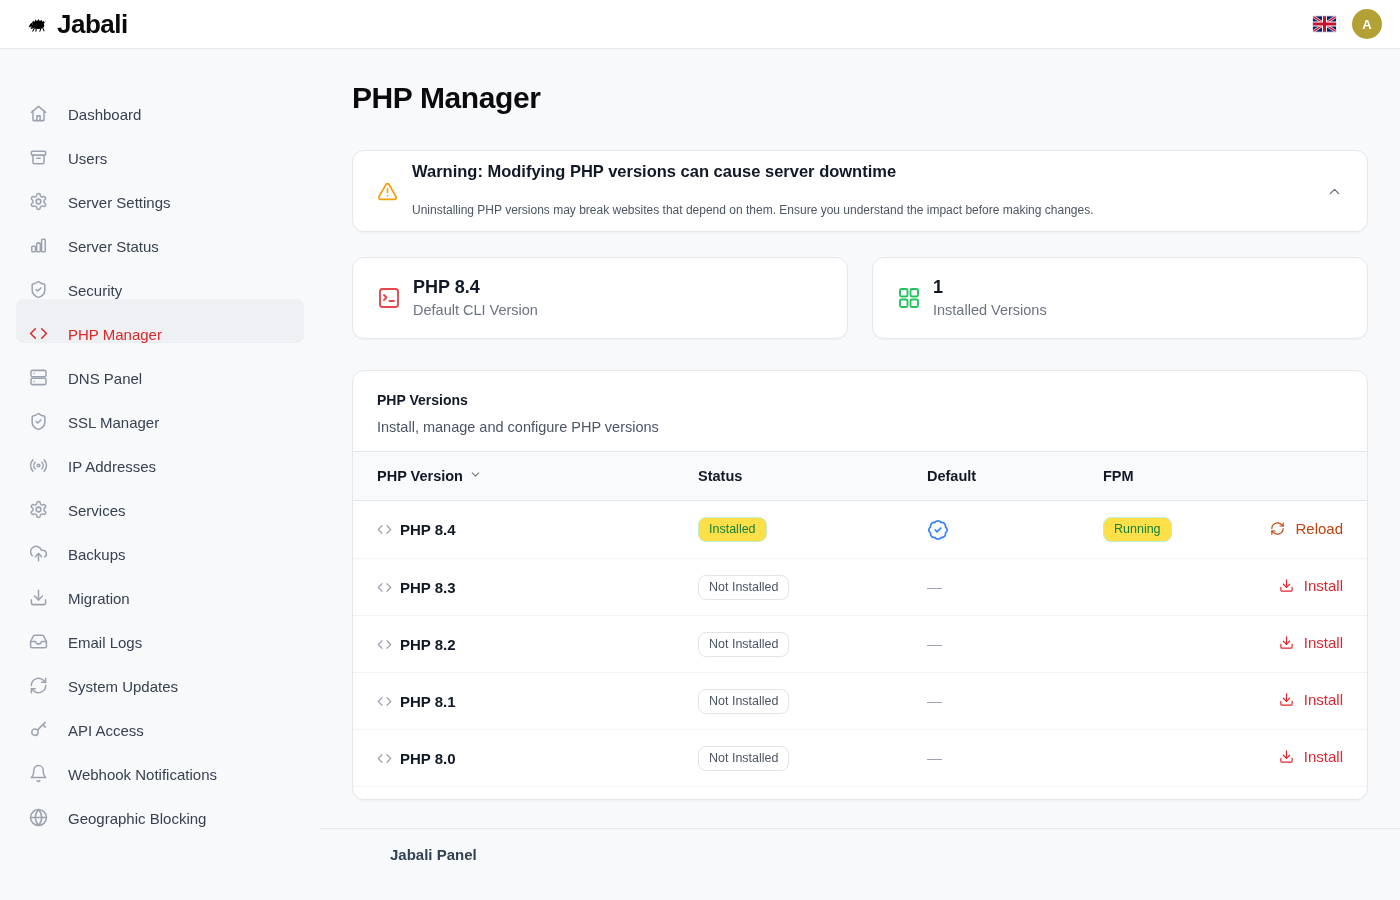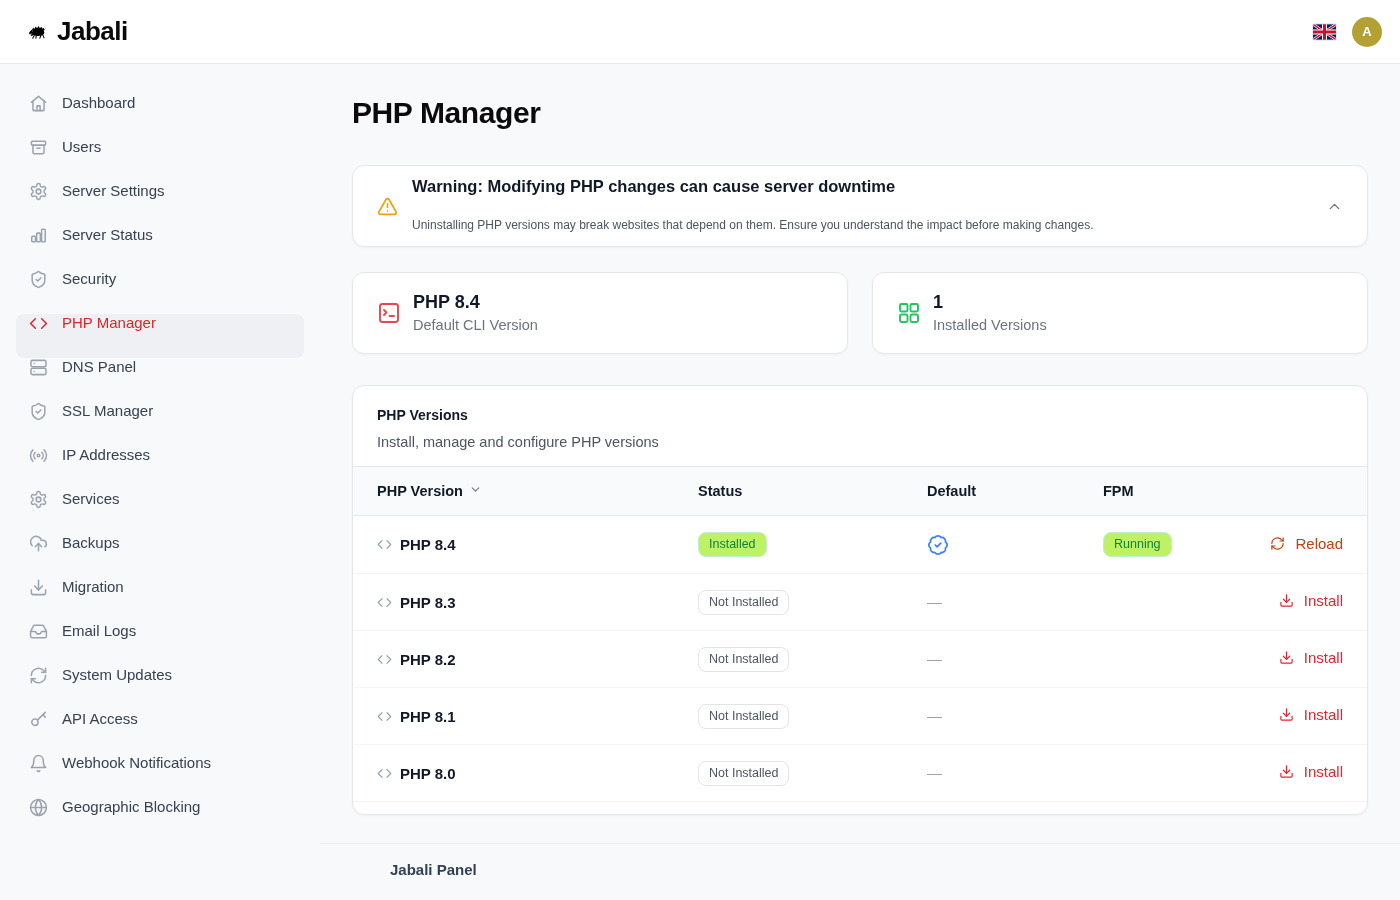--- a/index.html
+++ b/index.html
@@ -4,40 +4,40 @@
 <style>
   * { margin:0; padding:0; box-sizing:border-box; }
   html,body { width:1400px; height:900px; overflow:hidden; }
   body {
     font-family:"Liberation Sans","DejaVu Sans",sans-serif;
     background:#f8f9fb; color:#111827;
     -webkit-font-smoothing:antialiased;
   }
   
   .topbar {
-    height:64px; background:#fff; border-bottom:1px solid #e7e9ec;
+    height:49px; background:#fff; border-bottom:1px solid #e7e9ec;
     display:flex; align-items:center; padding:0 18px 0 28;
     padding-left:28px; padding-right:18px;
   }
   .brand { display:flex; align-items:center; gap:10px; }
   .brand .logo svg { display:block; }
   .brand-name { font-size:26px; font-weight:800; letter-spacing:-0.5px; color:#0a0a0a; }
   .topbar-right { margin-left:auto; display:flex; align-items:center; gap:16px; }
   .flag { width:23px; height:16px; border-radius:2px; overflow:hidden; display:inline-block; box-shadow:0 0 0 1px rgba(0,0,0,.08); }
   .flag svg { display:block; }
   .avatar {
     width:30px; height:30px; border-radius:50%;
     display:flex; align-items:center; justify-content:center;
     color:#fff; font-size:13px; font-weight:700; cursor:pointer;
   }
   
   .app { display:flex; height:836px; }
   .sidebar { width:320px; flex:0 0 320px; padding:30px 16px 10px; overflow:hidden; }
   .nav-item {
-    height:44px; display:flex; align-items:flex-start; gap:14px;
+    height:44px; display:flex; align-items:flex-end; gap:20px;
     padding:0 12px 0 13px; border-radius:8px; cursor:pointer;
     color:#374151; font-size:15px; text-decoration:none;
   }
   .nav-item .icon { color:#9ca3af; }
   .nav-item.active { background:#eef0f3; color:#dc2626; font-weight:500; }
   .nav-item.active .icon { color:#dc2626; }
   .icon { display:inline-flex; align-items:center; justify-content:center; flex:0 0 auto; }
   .icon svg { display:block; width:19px; height:19px; }
   
   .main { flex:1 1 auto; display:flex; flex-direction:column; overflow:hidden; }
@@ -83,21 +83,21 @@
     align-items:center; height:57px; padding:0 24px;
   }
   .tbl-row + .tbl-row { border-top:1px solid #f3f4f6; }
   .cell-version { display:flex; align-items:center; gap:8px; font-size:15px; font-weight:700; color:#111827; }
   .cell-version .icon { color:#9ca3af; }
   .cell-version .icon svg { width:15px; height:15px; }
   .badge {
     display:inline-block; font-size:12.5px; font-weight:500;
     padding:3px 10px; border-radius:8px; line-height:17px;
   }
-  .badge.green { background:#bef264; border:1px solid #bcf0ce; color:#15803d; }
+  .badge.green { background:#fde047; border:1px solid #bcf0ce; color:#15803d; }
   .badge.neutral { background:#fff; border:1px solid #e2e4e8; color:#4b5563; }
   .cell-default { color:#3b82f6; display:flex; align-items:center; }
   .cell-default svg { width:22px; height:22px; }
   .dash { color:#9ca3af; font-size:15px; }
   .cell-action { justify-self:end; }
   .action-link {
     display:inline-flex; align-items:center; gap:10px;
     font-size:15px; font-weight:500; text-decoration:none; cursor:pointer;
   }
   .action-link .icon svg { width:15px; height:15px; }
@@ -318,21 +318,21 @@
 
     <section class="card warning-card">
       <span class="icon warning-icon">
           <svg viewBox="0 0 24 24" fill="none" stroke="currentColor" stroke-width="1.9" stroke-linecap="round" stroke-linejoin="round">
             <path d="m21.73 18-8-14a2 2 0 0 0-3.48 0l-8 14A2 2 0 0 0 4 21h16a2 2 0 0 0 1.73-3Z"></path>
             <path d="M12 9v4"></path>
             <path d="M12 17h.01"></path>
           </svg>
         </span>
       <div class="warning-texts">
-        <div class="warning-title">Warning: Modifying PHP changes can cause server downtime</div>
+        <div class="warning-title">Warning: Modifying PHP versions can cause server downtime</div>
         <div class="warning-desc">Uninstalling PHP versions may break websites that depend on them. Ensure you understand the impact before making changes.</div>
       </div>
       <button class="collapse-btn">
         <span class="icon">
             <svg viewBox="0 0 24 24" fill="none" stroke="currentColor" stroke-width="1.9" stroke-linecap="round" stroke-linejoin="round">
               <path d="m18 15-6-6-6 6"></path>
             </svg>
           </span>
       </button>
     </section>

